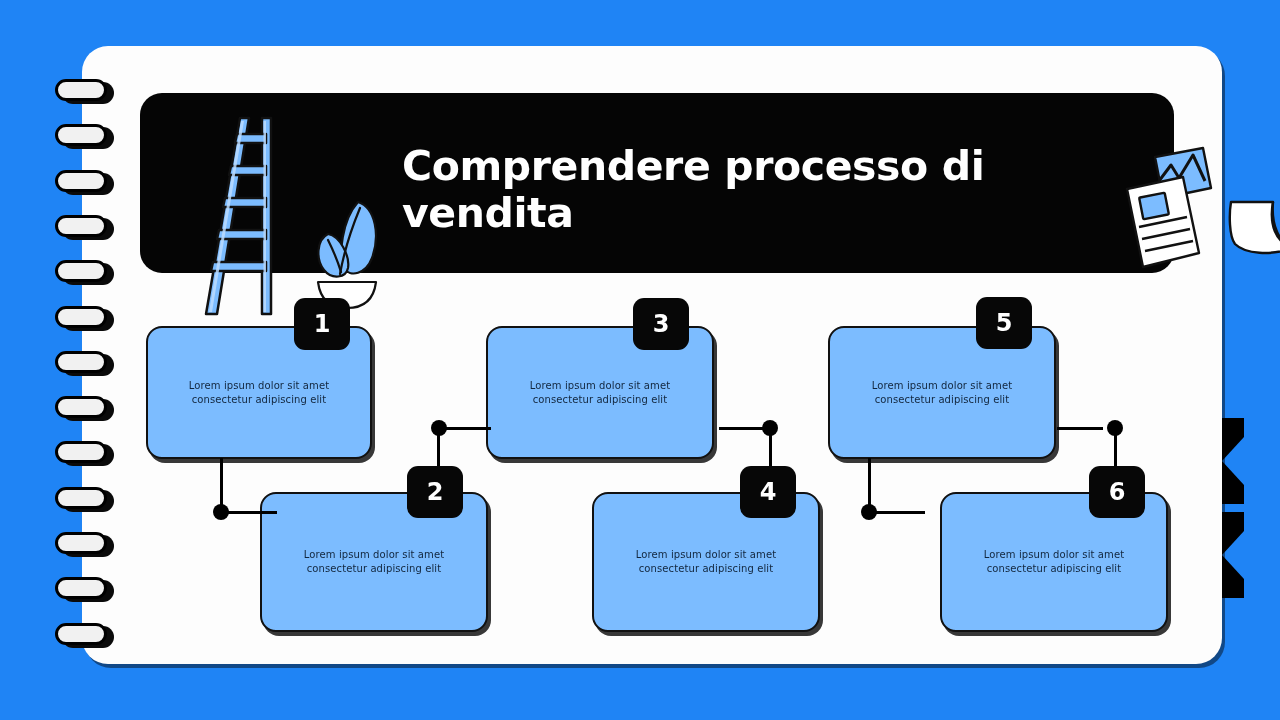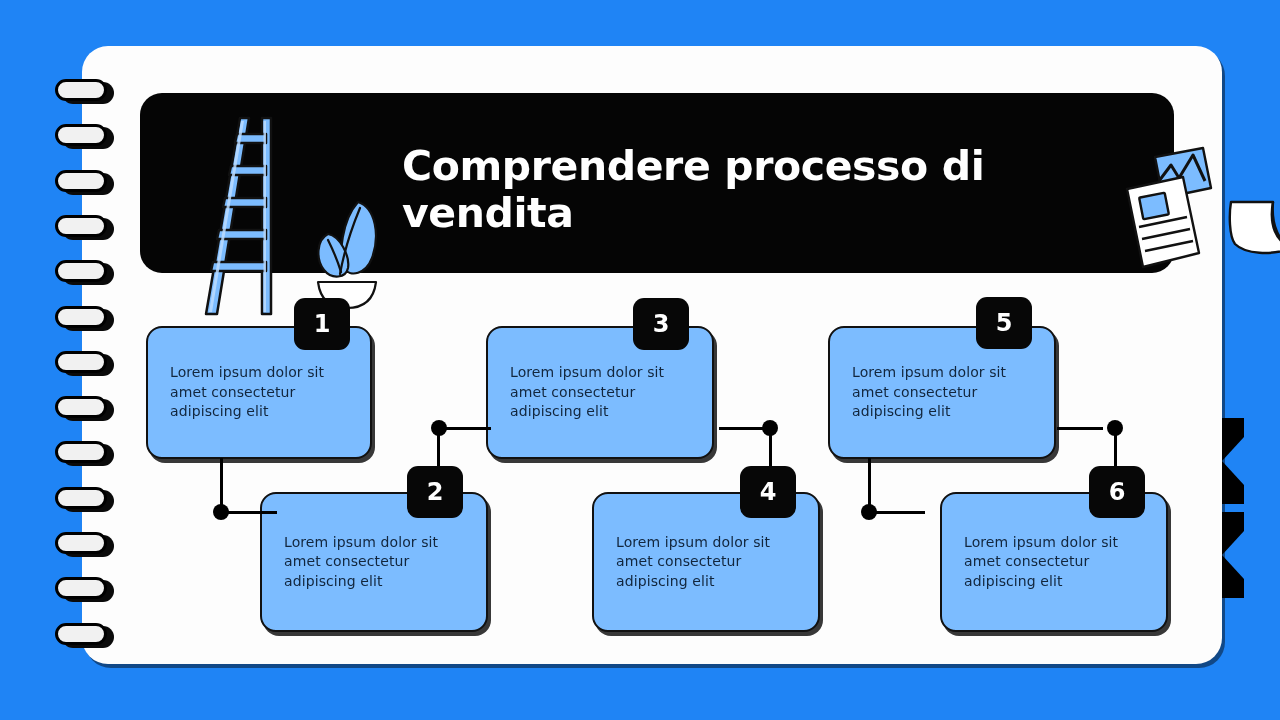--- a/index.html
+++ b/index.html
@@ -90,23 +90,23 @@
     background: #7cbcff;
     border: 2px solid #111;
     border-radius: 16px;
     box-shadow: 3px 4px 0 rgba(0,0,0,0.78);
     display: flex;
     align-items: center;
     justify-content: center;
     padding: 0 22px;
   }
   .card .ctext {
-    font-size: 14px;
+    font-size: 10px;
     color: #12263d;
-    text-align: left;
+    text-align: center;
     line-height: 1.4;
     letter-spacing: 0.1px;
     font-family: "DejaVu Sans", sans-serif;
   }
 
   .badge {
     position: absolute;
     width: 56px; height: 52px;
     background: #070707;
     border-radius: 11px;

